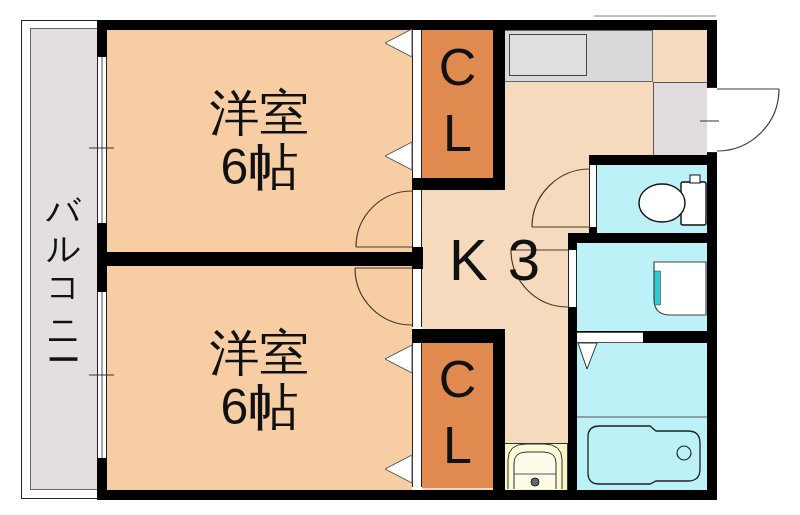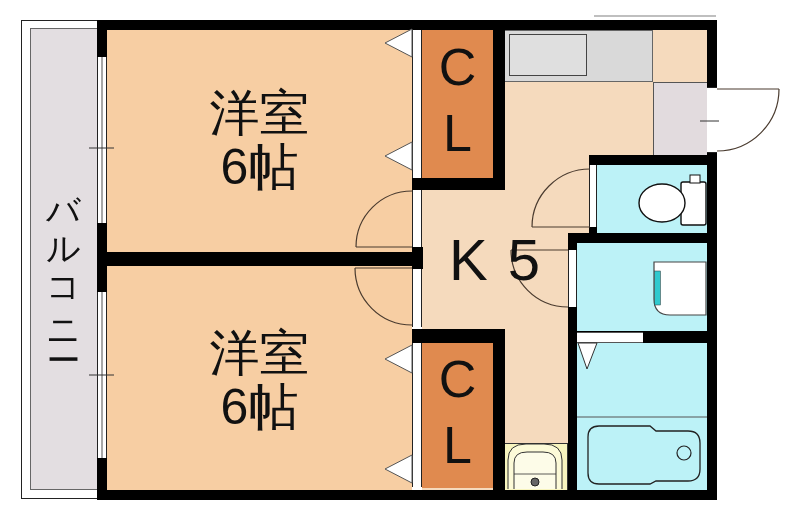--- a/index.html
+++ b/index.html
@@ -169,15 +169,15 @@
   <div class="label room-label room1-label">
     <span>洋室</span>
     <span>6帖</span>
   </div>
   <div class="label room-label room2-label">
     <span>洋室</span>
     <span>6帖</span>
   </div>
   <div class="label v-text cl-label cl1-label">CL</div>
   <div class="label v-text cl-label cl2-label">CL</div>
-  <div class="label k-label">K 5</div>
+  <div class="label k-label">K 3</div>
 
 </div>
 
 </body></html>

